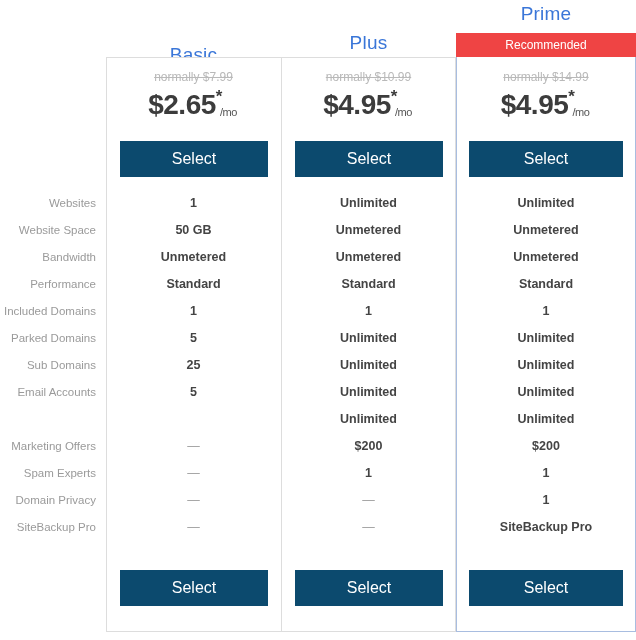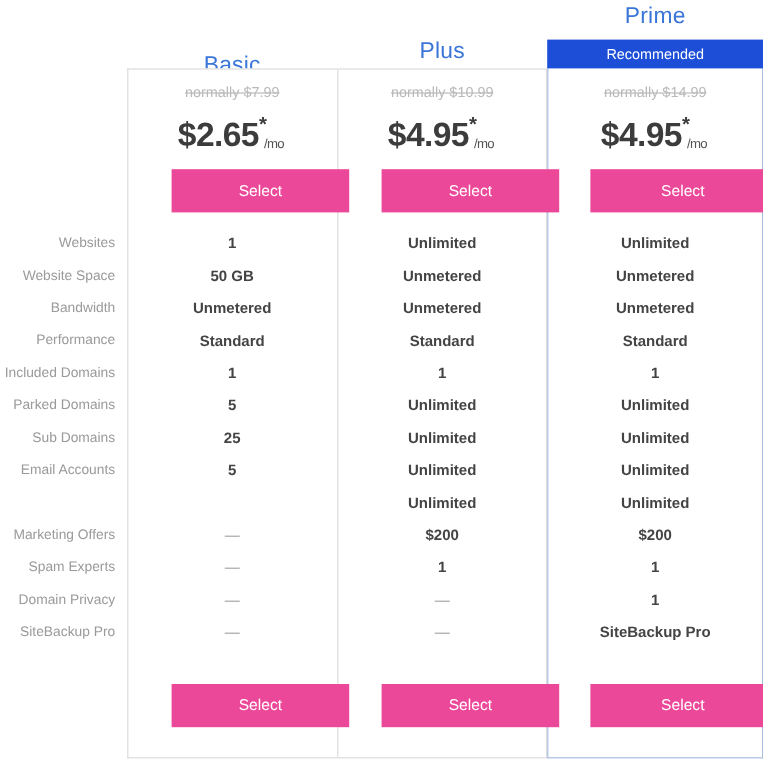--- a/index.html
+++ b/index.html
@@ -45,21 +45,21 @@
   }
   .card.basic { left: 106px; width: 175px; border: 1px solid #dddddd; border-right: none; }
   .card.plus  { left: 281px; width: 175px; border: 1px solid #dddddd; }
   .card.prime { left: 456px; width: 180px; border: 1px solid #a8bde0; border-top: none; }
 
   
   .badge {
     position: absolute;
     left: 456px; top: 33px;
     width: 180px; height: 24px;
-    background: #1d4ed8;
+    background: #ef4444;
     color: #ffffff;
     font-size: 12px;
     line-height: 24px;
     text-align: center;
     box-sizing: border-box;
   }
 
   
   .price-block {
     position: absolute;
@@ -67,21 +67,21 @@
   }
   .price-block.basic { left: 106px; top: 70px; width: 175px; }
   .price-block.plus  { left: 281px; top: 70px; width: 175px; }
   .price-block.prime { left: 456px; top: 70px; width: 180px; }
 
   .normally {
     color: #b9b9b9;
     font-size: 12px;
     text-decoration: line-through;
     display: block;
-    margin-bottom: 12px;
+    margin-bottom: 5px;
   }
   .price-main {
     display: inline-block;
     color: #3c3c3c;
     font-size: 28px;
     font-weight: bold;
     letter-spacing: -.5px;
     position: relative;
   }
   .price-star {
@@ -98,33 +98,32 @@
     color: #545454;
     vertical-align: baseline;
     position: relative;
     top: 2px;
     left: -2px;
   }
 
   
   .select-btn {
     position: absolute;
-    background: #ec4899;
+    background: #0c4a6e;
     color: #ffffff;
-    font-size: 13px;
+    font-size: 16px;
     font-weight: 400;
     text-align: center;
     line-height: 36px;
     height: 36px;
     cursor: pointer;
     border: none;
     padding: 0;
     font-family: "Liberation Sans", sans-serif;
     box-sizing: border-box;
-    margin-left: 23px;
   }
   .select-btn.top.basic  { left: 120px; top: 141px; width: 148px; }
   .select-btn.top.plus   { left: 295px; top: 141px; width: 148px; }
   .select-btn.top.prime  { left: 469px; top: 141px; width: 154px; }
   .select-btn.bot.basic  { left: 120px; top: 570px; width: 148px; }
   .select-btn.bot.plus   { left: 295px; top: 570px; width: 148px; }
   .select-btn.bot.prime  { left: 469px; top: 570px; width: 154px; }
 
   
   .feature-rows {

